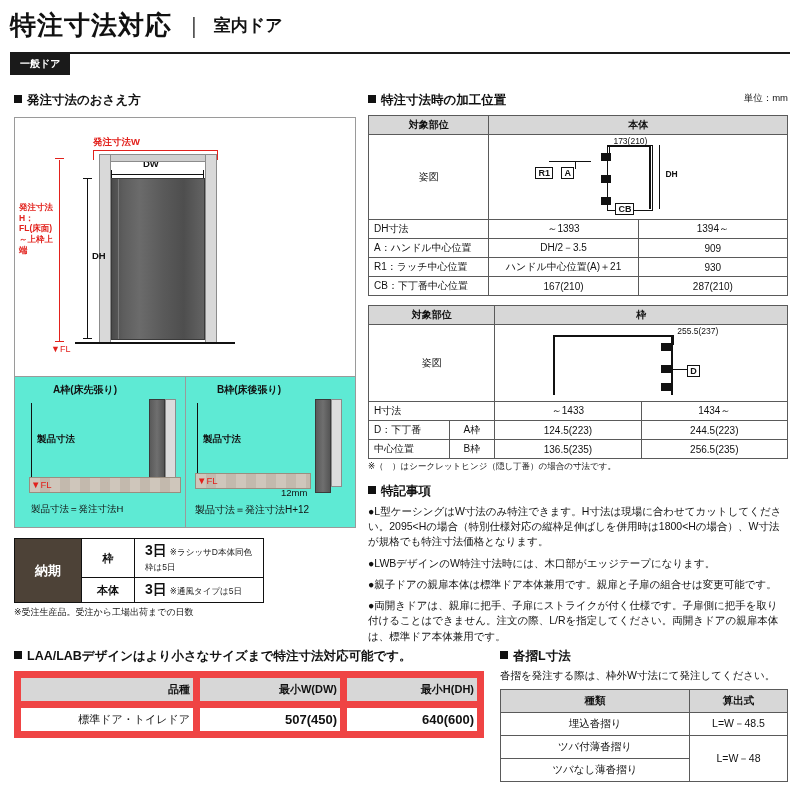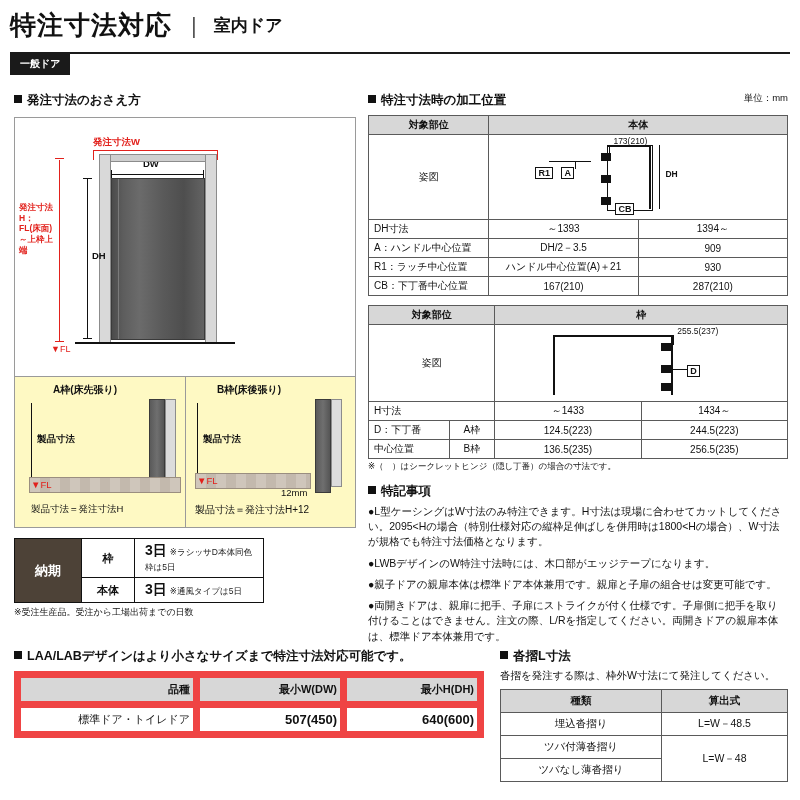--- a/index.html
+++ b/index.html
@@ -41,21 +41,21 @@
   .door-img{position:absolute;left:96px;top:40px;width:92px;height:180px;
     background:linear-gradient(90deg,#4b4b4b 0%,#5d5d5d 12%,#6b6b6b 30%,#5a5a5a 55%,#4e4e4e 78%,#636363 100%);
     border:1px solid #3a3a3a;}
   .door-img:after{content:"";position:absolute;left:6px;top:0;width:1px;height:100%;background:rgba(255,255,255,.22);}
   .frame-l{position:absolute;left:84px;top:36px;width:10px;height:188px;background:#d9d9d9;border:1px solid #8c8c8c;}
   .frame-r{position:absolute;left:190px;top:36px;width:10px;height:188px;background:#d9d9d9;border:1px solid #8c8c8c;}
   .frame-t{position:absolute;left:84px;top:36px;width:116px;height:6px;background:#cfcfcf;border:1px solid #8c8c8c;}
   .floor{position:absolute;left:60px;top:224px;width:160px;height:2px;background:#111;}
 
   
-  .abbox{position:relative;width:340px;height:150px;border:1px solid #9a9a9a;border-top:none;background:#fef9c3;}
+  .abbox{position:relative;width:340px;height:150px;border:1px solid #9a9a9a;border-top:none;background:#5eead4;}
   .abbox .vsplit{position:absolute;left:170px;top:0;width:1px;height:150px;background:#9a9a9a;}
   .ab-t{position:absolute;font-size:10px;font-weight:bold;}
   .ab-flooring{position:absolute;height:14px;background:repeating-linear-gradient(90deg,#cfc6bb 0 10px,#c3b9ad 10px 20px);border:1px solid #9a8e80;}
   .ab-door{position:absolute;width:14px;background:linear-gradient(90deg,#5a5a5a,#6f6f6f,#555);border:1px solid #3a3a3a;}
   .ab-frame{position:absolute;width:9px;background:#dcdcdc;border:1px solid #8c8c8c;}
   .ab-note{position:absolute;font-size:9.5px;}
   .ab-bot{position:absolute;font-size:10px;}
 
   
   .delbox{margin-top:10px;width:250px;border-collapse:collapse;}
@@ -90,21 +90,21 @@
   .smallnote{font-size:8.5px;margin-top:2px;}
 
   
   .botleft{position:absolute;left:14px;top:648px;width:470px;}
   .botright{position:absolute;left:500px;top:648px;width:288px;}
   table.bl{border-collapse:collapse;width:470px;margin-top:6px;}
   table.bl th,table.bl td{border:7px solid #ef4444;font-size:11px;padding:4px 3px;text-align:right;}
   table.bl th{background:#d7d7d7;font-weight:bold;}
   table.bl td.v{font-size:13px;font-weight:bold;}
   table.br{border-collapse:collapse;width:288px;margin-top:6px;}
-  table.br th,table.br td{border:1px solid #5a5a5a;font-size:10.5px;padding:4px 5px;text-align:center;}
+  table.br th,table.br td{border:1px solid #5a5a5a;font-size:10.5px;padding:4px 19px;text-align:center;}
   table.br th{background:#d7d7d7;font-weight:bold;}
   .brlead{font-size:10.5px;margin-top:4px;}
 </style>
 </head>
 <body>
 
 <div class="page">
 
   <div class="hdr">
     <span class="title">特注寸法対応</span>

